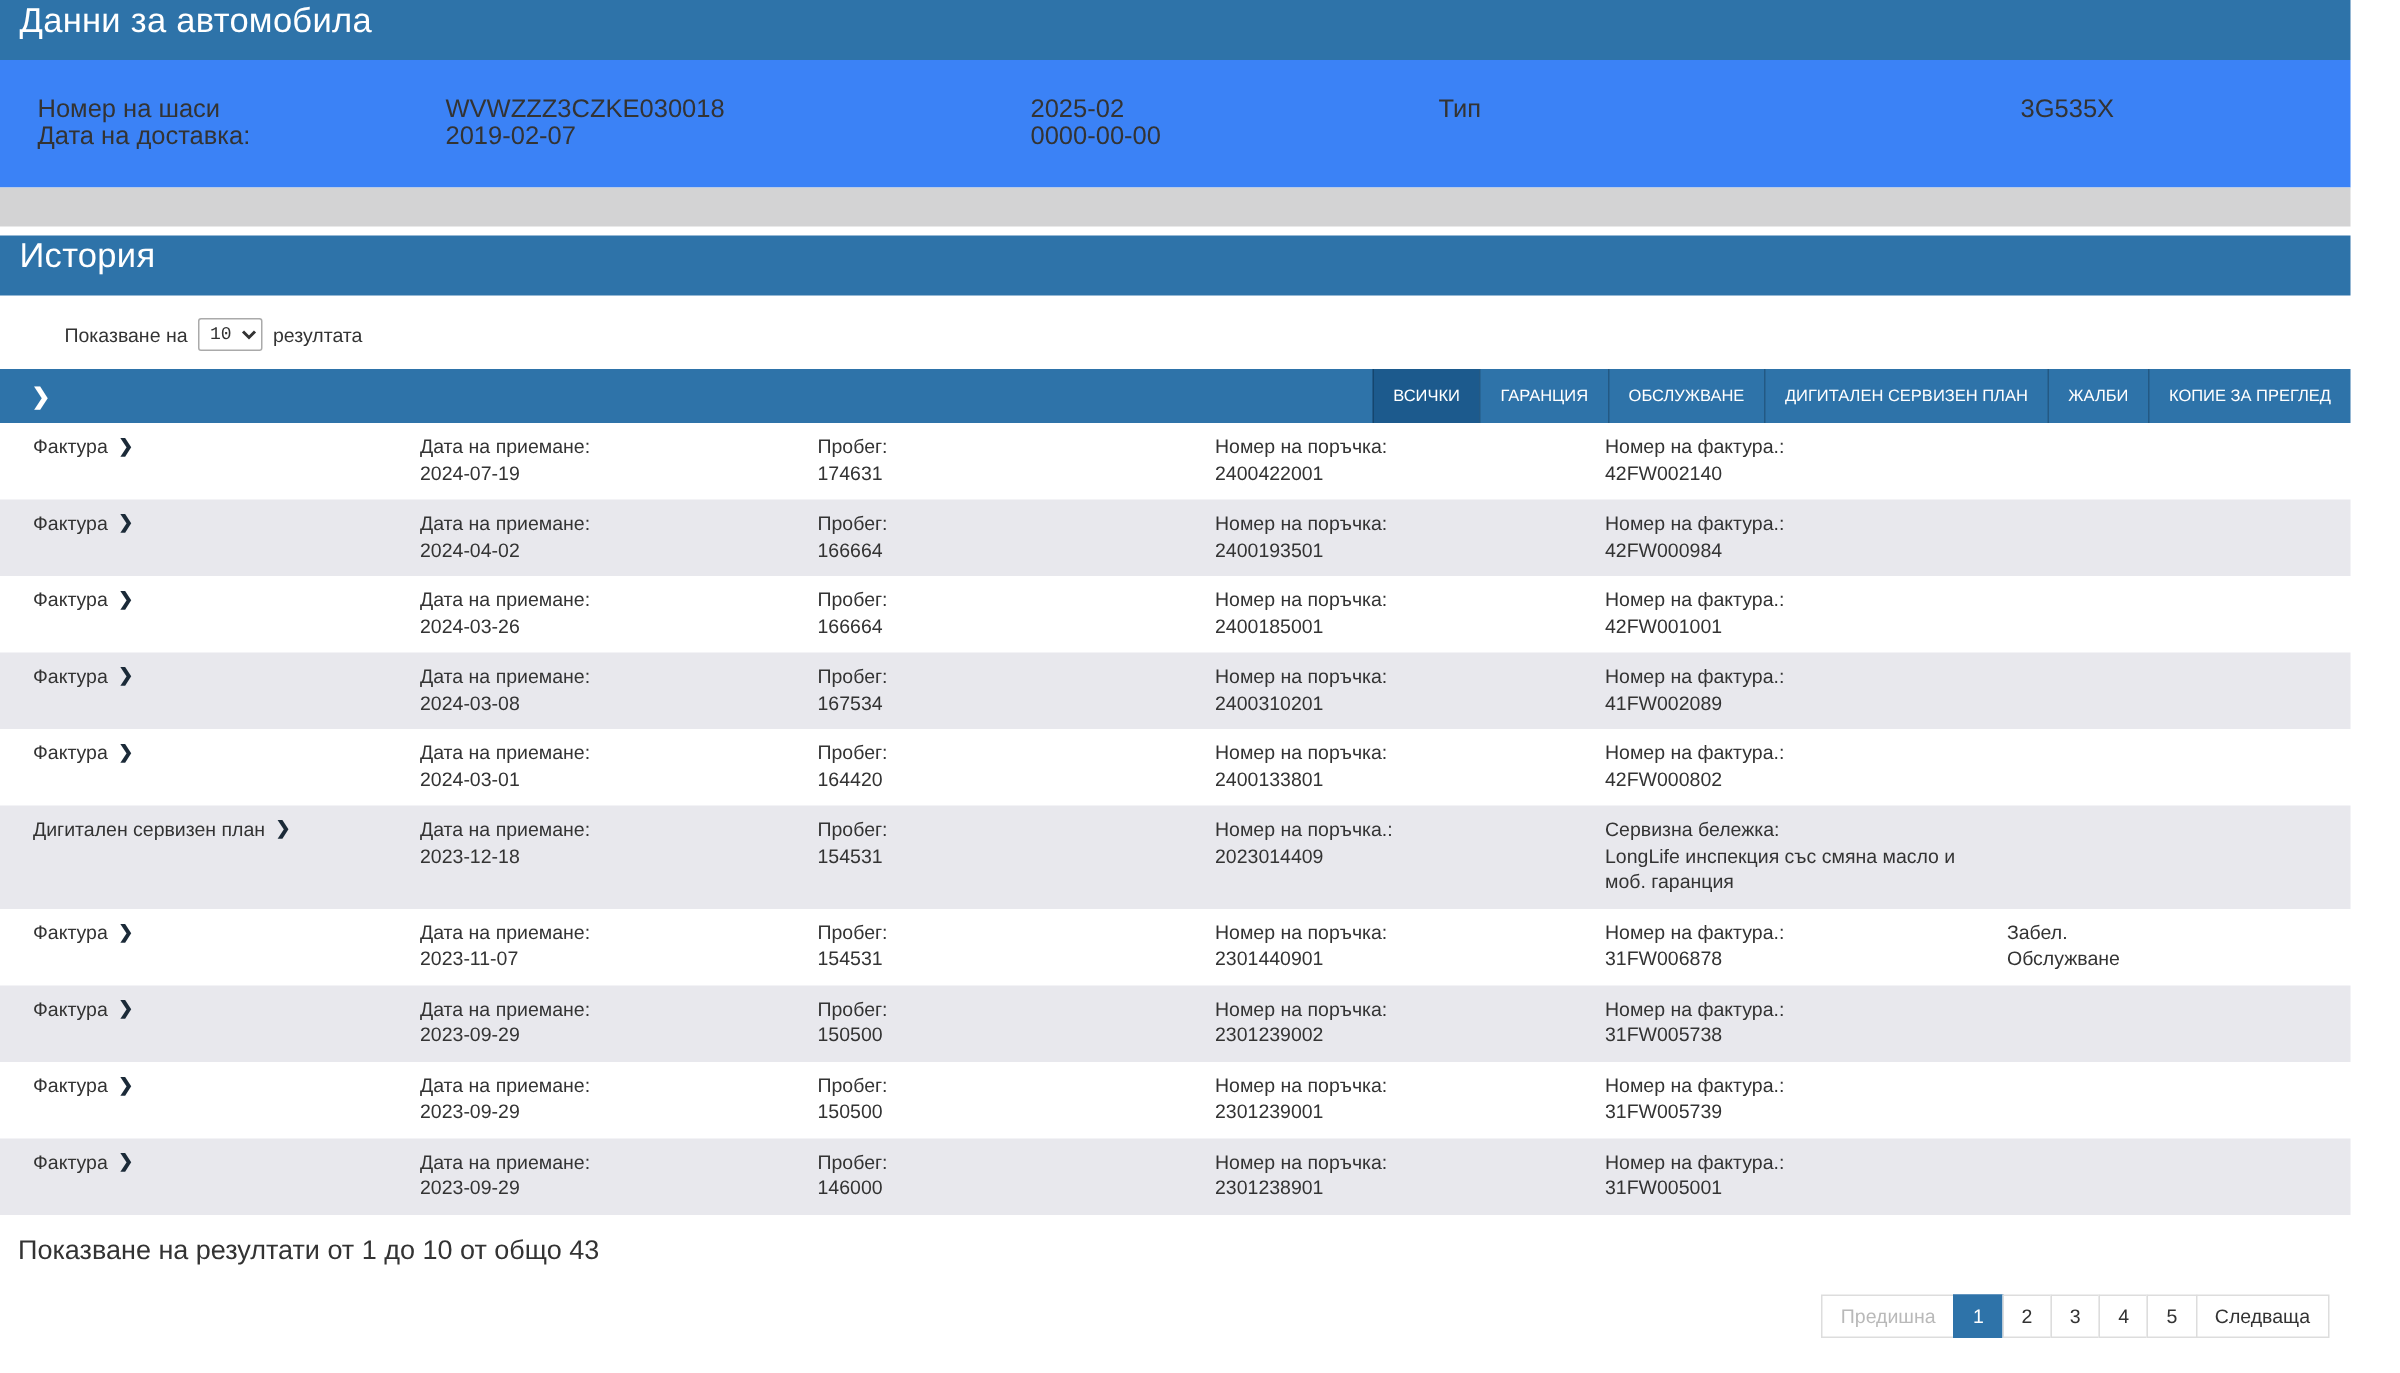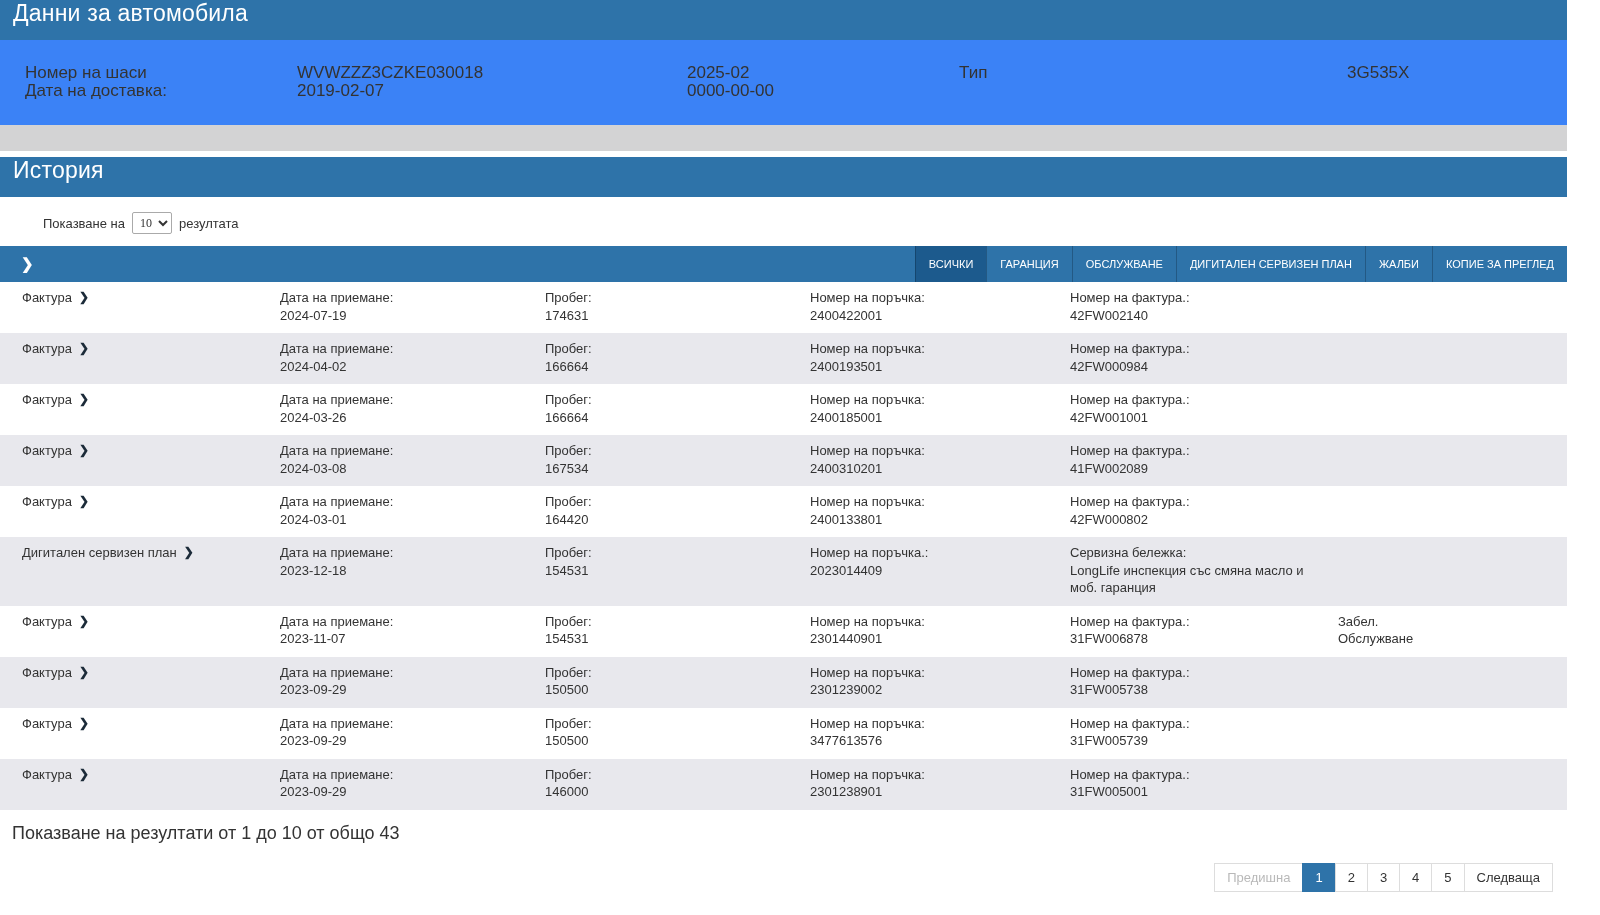--- a/index.html
+++ b/index.html
@@ -46,21 +46,21 @@
   
   .controls-row {
     display: flex;
     align-items: center;
     gap: 7px;
     padding: 15px 12px 12px;
     font-size: 13px;
     margin-left: 31px;
   }
   .page-length-select {
-    font-family: Liberation Serif, serif;
+    font-family: Liberation Mono, monospace;
     font-size: 12px;
     padding: 2px 3px;
     border: 1px solid #aaa;
     background: #fff;
     color: #333;
     border-radius: 2px;
   }
 
   
   .table-toolbar {
@@ -429,21 +429,21 @@
     <div class="cell">
       <div class="lbl">Дата на приемане:</div>
       <div class="val">2023-09-29</div>
     </div>
     <div class="cell">
       <div class="lbl">Пробег:</div>
       <div class="val">150500</div>
     </div>
     <div class="cell">
       <div class="lbl">Номер на поръчка:</div>
-      <div class="val">3477613576</div>
+      <div class="val">2301239001</div>
     </div>
     <div class="cell">
       <div class="lbl">Номер на фактура.:</div>
       <div class="val">31FW005739</div>
     </div>
     <div class="cell">
       <div class="lbl"></div>
       <div class="val"></div>
     </div>
   </div>

